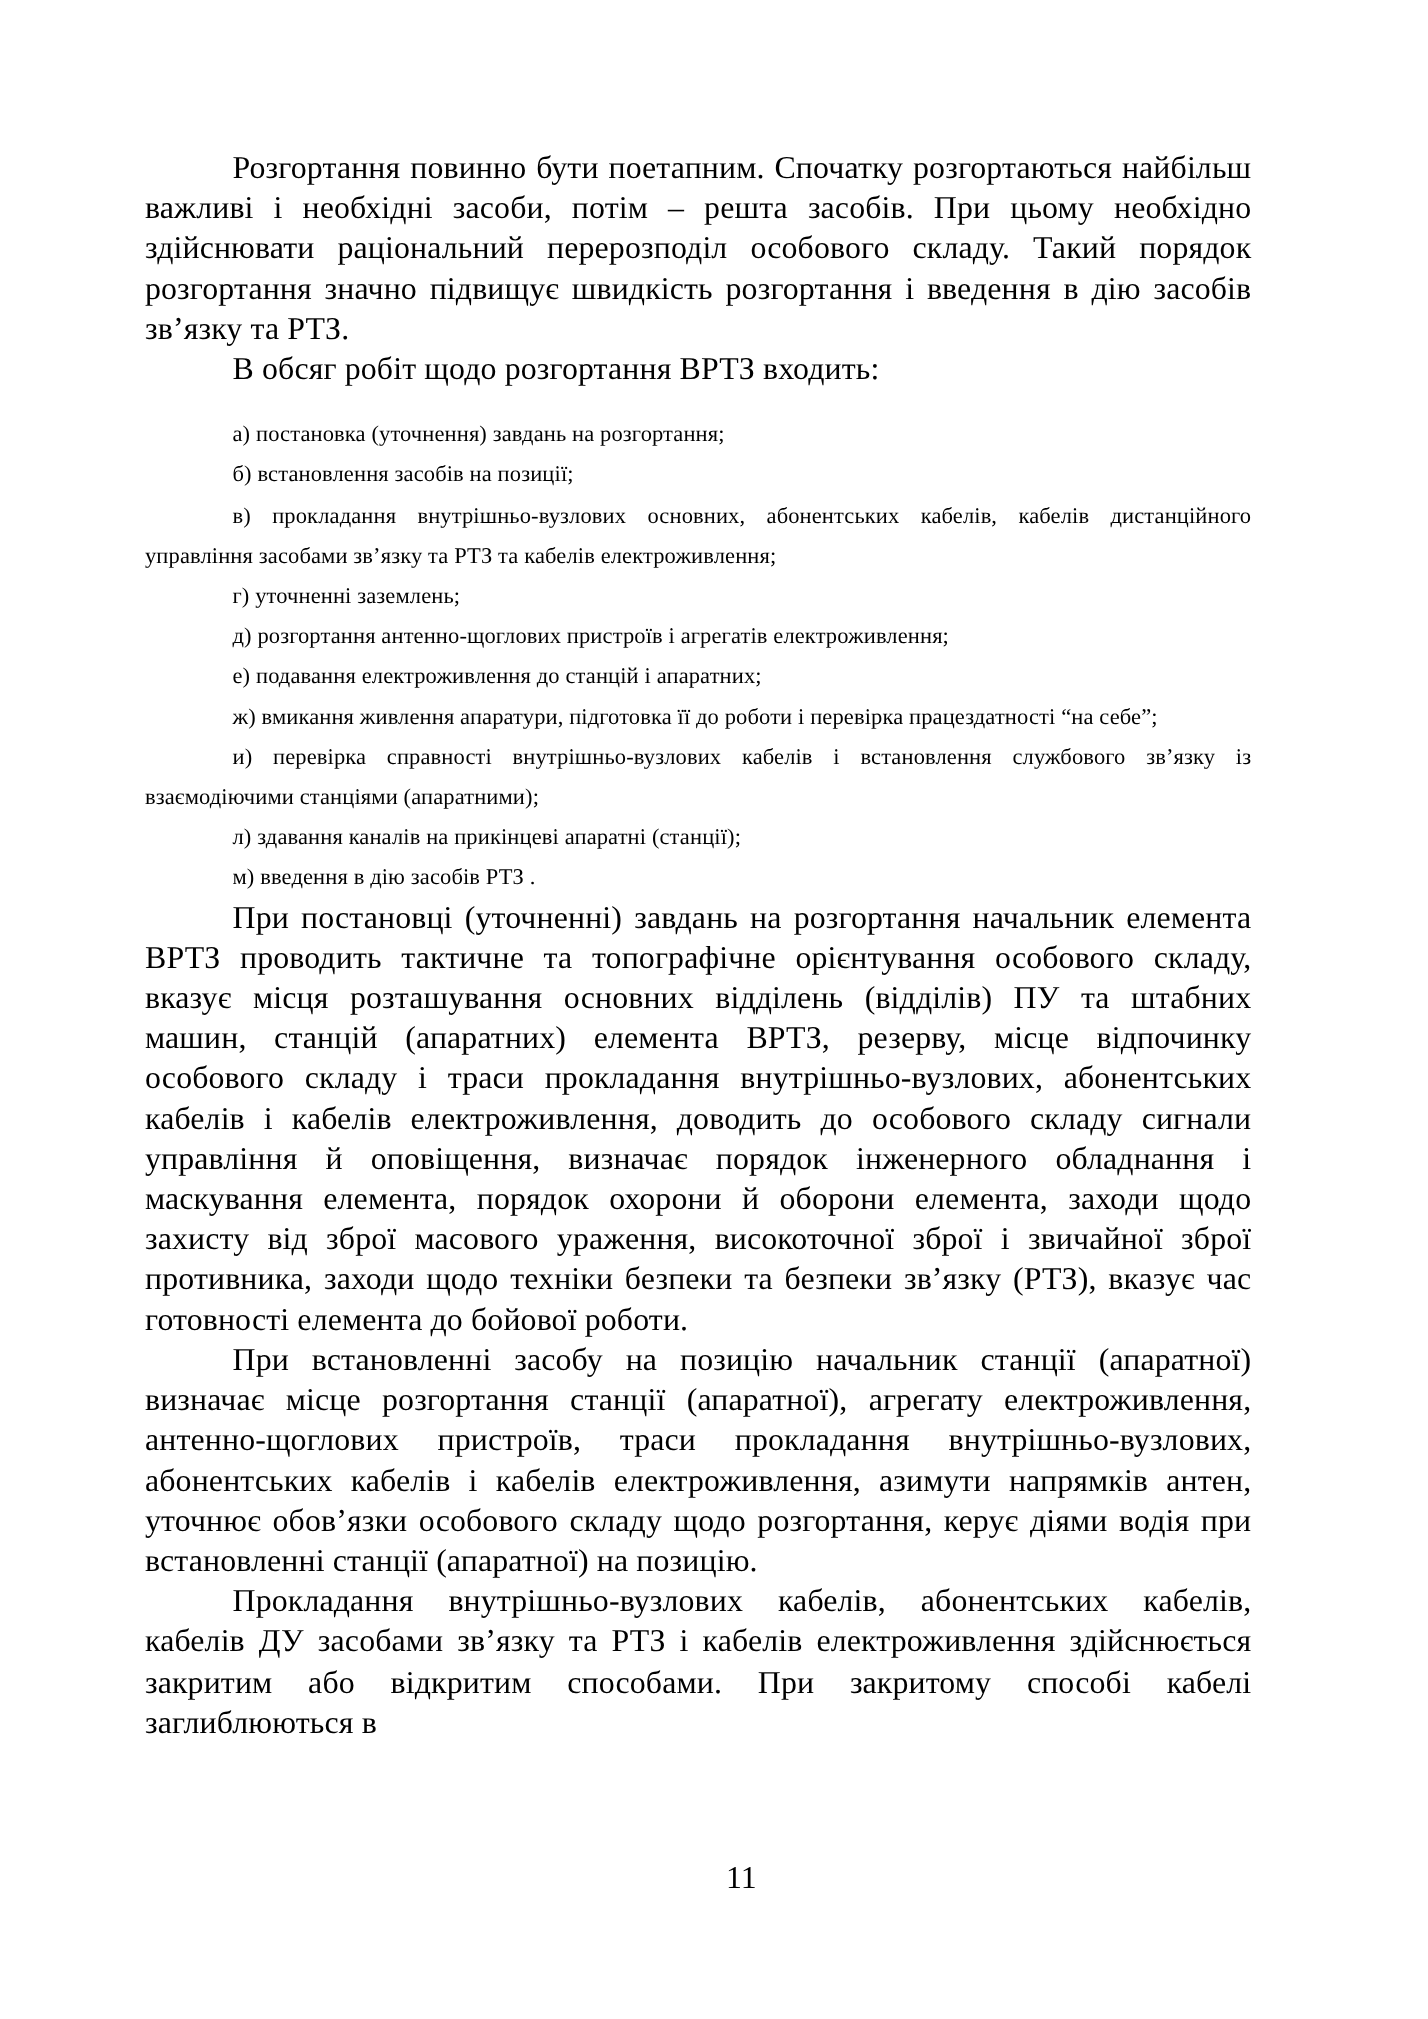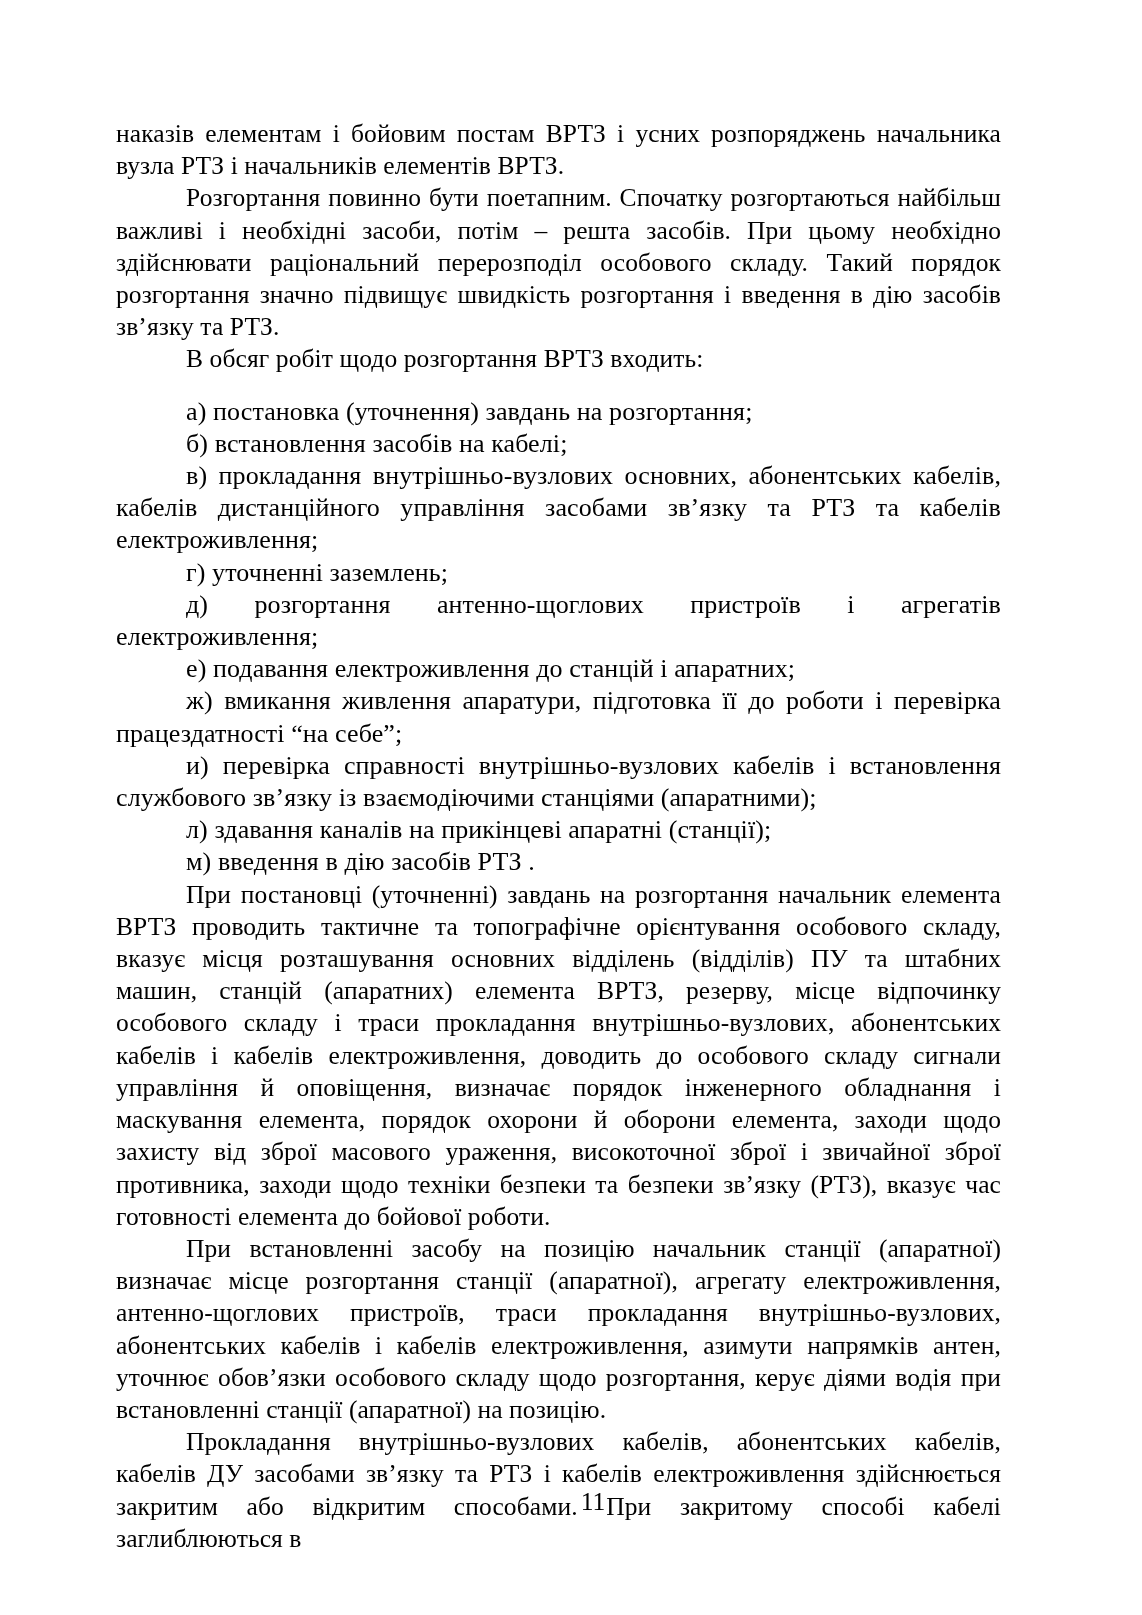--- a/index.html
+++ b/index.html
@@ -50,21 +50,21 @@
     content: "";
     display: inline-block;
     width: 100%;
   }
   .para.nostretch::after {
     content: none;
   }
   
   .list-item {
     margin: 0;
-    font-size: 26px;
+    font-size: 18px;
     line-height: 32.2px;
     text-align: justify;
     text-indent: 70px;
     letter-spacing: 0.1px;
   }
   .list-item::after {
     content: "";
     display: inline-block;
     width: 100%;
   }
@@ -86,31 +86,30 @@
     padding-left: 44px;
   }
 </style>
 </head>
 <body>
 
 <div class="page">
 
   <div class="content">
 
-    <p class="para flush nostretch">наказів елементам і бойовим постам ВРТЗ і усних розпоряджень начальника вузла РТЗ і начальників елементів ВРТЗ.</p>
 
     <p class="para indent nostretch">Розгортання повинно бути поетапним. Спочатку розгортаються найбільш важливі і необхідні засоби, потім – решта засобів. При цьому необхідно здійснювати раціональний перерозподіл особового складу. Такий порядок розгортання значно підвищує швидкість розгортання і введення в дію засобів зв’язку та РТЗ.</p>
 
     <p class="para indent nostretch">В обсяг робіт щодо розгортання ВРТЗ входить:</p>
 
     <div class="gap-before">
 
       <p class="list-item nostretch">а) постановка (уточнення) завдань на розгортання;</p>
 
-      <p class="list-item nostretch">б) встановлення засобів на кабелі;</p>
+      <p class="list-item nostretch">б) встановлення засобів на позиції;</p>
 
       <p class="list-item nostretch">в) прокладання внутрішньо-вузлових основних, абонентських кабелів, кабелів дистанційного управління засобами зв’язку та РТЗ та кабелів електроживлення;</p>
 
       <p class="list-item nostretch">г) уточненні заземлень;</p>
 
       <p class="list-item nostretch">д) розгортання антенно-щоглових пристроїв і агрегатів електроживлення;</p>
 
       <p class="list-item nostretch">е) подавання електроживлення до станцій і апаратних;</p>
 
       <p class="list-item nostretch">ж) вмикання живлення апаратури, підготовка її до роботи і   перевірка працездатності “на себе”;</p>

